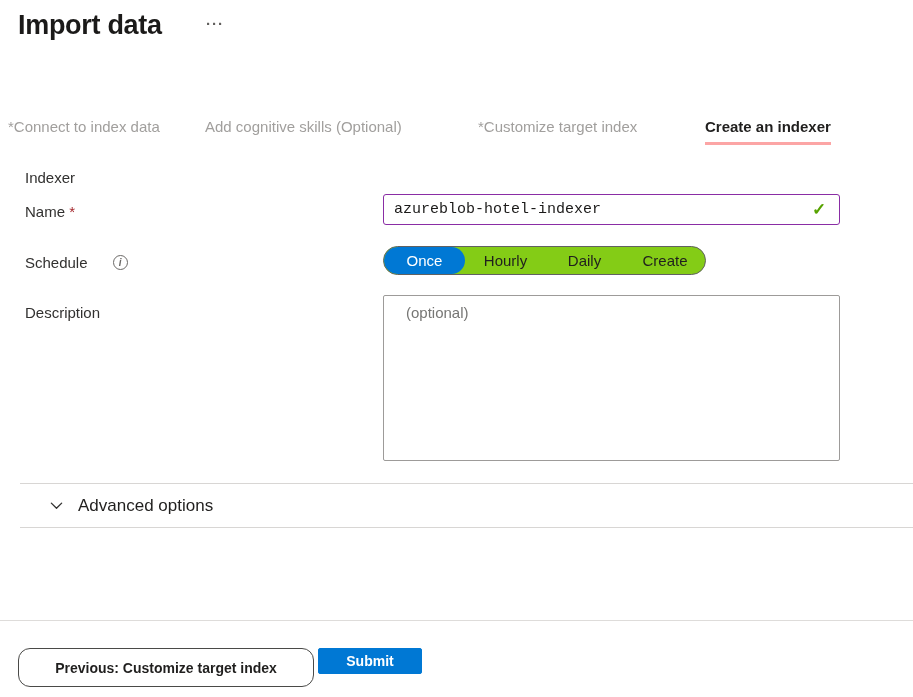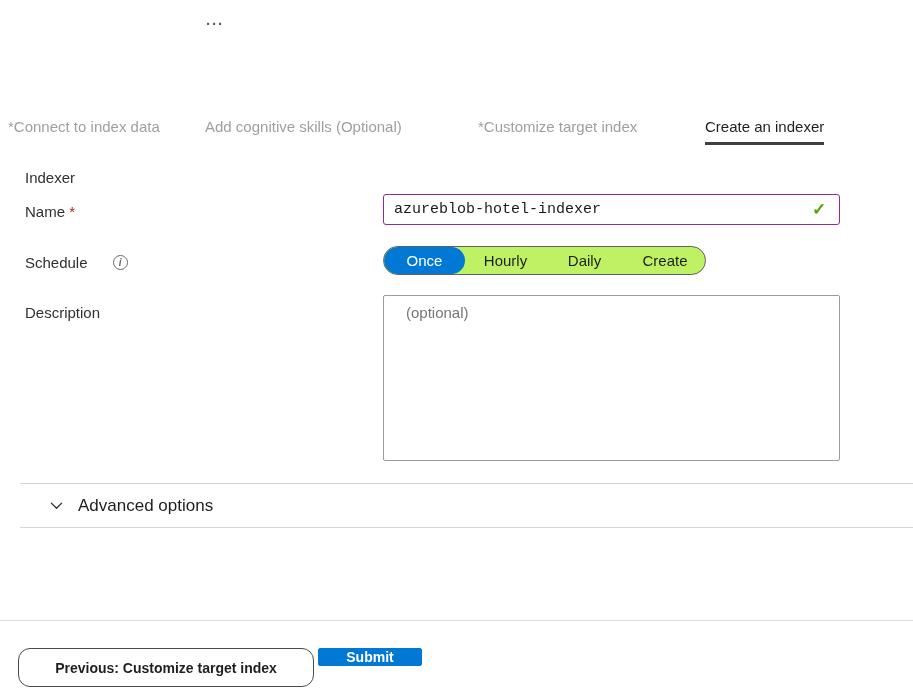--- a/index.html
+++ b/index.html
@@ -23,21 +23,21 @@
   
   .tab {
     position: absolute; top: 118px;
     font-size: 15px; color: #a19f9d; cursor: pointer; white-space: nowrap;
     background: none; border: none; font-family: "Liberation Sans", sans-serif;
     padding: 0 0 7px 0;
   }
   .tab-1 { left: 8px; }
   .tab-2 { left: 205px; }
   .tab-3 { left: 478px; }
-  .tab-4 { left: 705px; color: #201f1e; font-weight: 400; border-bottom: 3px solid #404040; }
+  .tab-4 { left: 705px; color: #201f1e; font-weight: 700; border-bottom: 3px solid #fca5a5; }
 
   
   .field-label { position: absolute; left: 25px; font-size: 15px; color: #323130; }
   .section-label { top: 169px; }
   .name-label { top: 203px; }
   .schedule-label { top: 254px; display: flex; align-items: center; gap: 25px; }
   .description-label { top: 304px; }
   .required-star { color: #a4262c; font-size: 15px; }
 
   .info-icon {
@@ -56,21 +56,21 @@
   }
   .valid-check {
     position: absolute; left: 812px; top: 199px;
     color: #57a300; font-size: 17px; font-weight: 700; pointer-events: none;
   }
 
   
   .segmented {
     position: absolute; left: 383px; top: 246px; height: 29px; width: 323px;
     border: 1px solid #616161; border-radius: 15px;
-    display: flex; align-items: center; background: #bef264; overflow: hidden;
+    display: flex; align-items: center; background: #84cc16; overflow: hidden;
   }
   .segment {
     flex: 0 0 auto; height: 100%; display: flex; align-items: center; justify-content: center;
     font-size: 15px; color: #201f1e; background: none; border: none; cursor: pointer;
     font-family: "Liberation Sans", sans-serif;
   }
   .segment-once   { width: 81px; }
   .segment-hourly { width: 81px; }
   .segment-daily  { width: 77px; }
   .segment-custom { width: 84px; }
@@ -103,31 +103,32 @@
   .advanced-label { font-size: 17px; color: #201f1e; }
 
   
   .prev-button {
     position: absolute; left: 18px; top: 648px; width: 296px; height: 39px;
     background: #ffffff; border: 1px solid #4a4a48; border-radius: 12px;
     font-size: 14px; font-weight: 700; color: #201f1e; cursor: pointer;
     font-family: "Liberation Sans", sans-serif;
   }
   .submit-button {
-    position: absolute; left: 318px; top: 648px; width: 104px; height: 18px;
+    position: absolute; left: 318px; top: 648px; width: 104px; height: 26px;
     background: #0078d4; border: 1px solid #0078d4; border-radius: 2px;
     font-size: 14px; font-weight: 700; color: #ffffff; cursor: pointer;
     font-family: "Liberation Sans", sans-serif;
   }
 </style>
 </head>
 <body>
 
 <div class="page">
 
+  <h1 class="page-title">Import data</h1>
   <button class="more-button">···</button>
 
   <nav>
     <button class="tab tab-1">*Connect to index data</button>
     <button class="tab tab-2">Add cognitive skills (Optional)</button>
     <button class="tab tab-3">*Customize target index</button>
     <button class="tab tab-4">Create an indexer</button>
   </nav>
 
   <div class="field-label section-label">Indexer</div>

